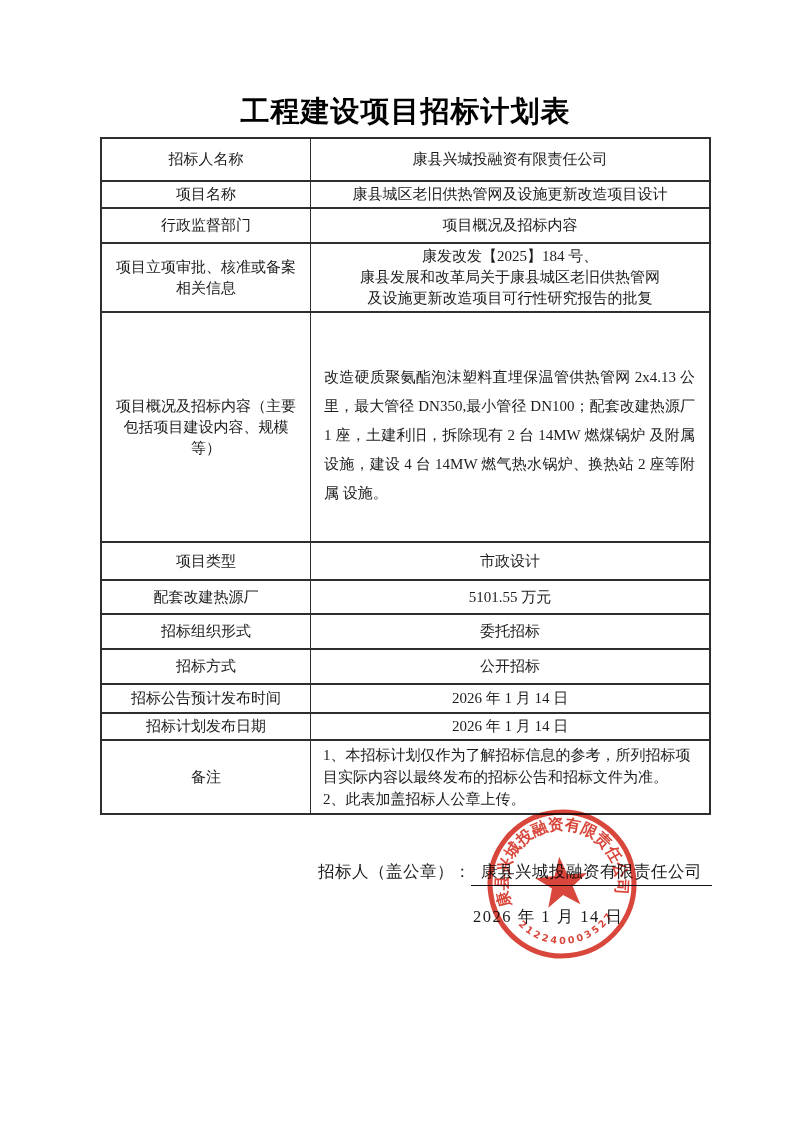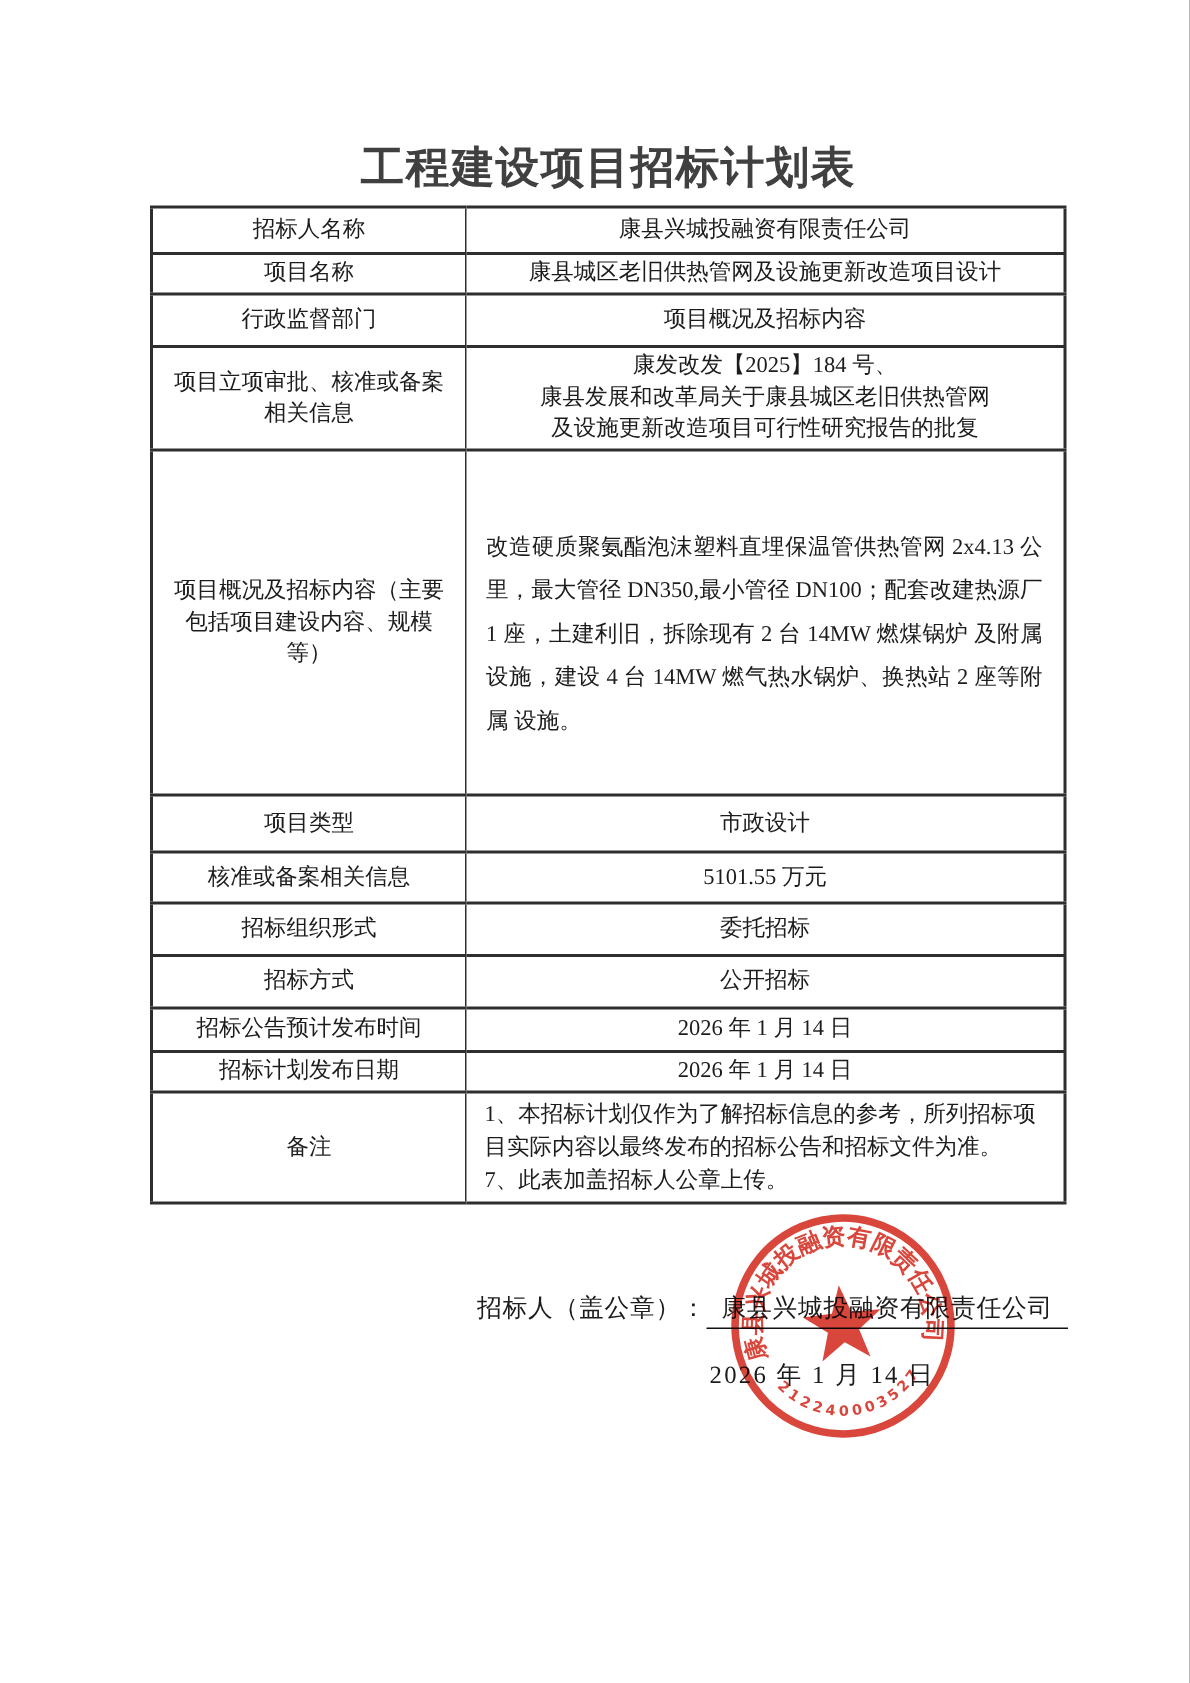--- a/index.html
+++ b/index.html
@@ -9,21 +9,21 @@
     margin:0 auto;
     background:#ffffff;
     font-family:"Liberation Serif","DejaVu Serif",serif;
     color:#1c1c1c;
     overflow:hidden;
   }
   .doc-title {
     position:absolute; top:92px; left:100px; width:611px;
     text-align:center;
     font-size:29px; font-weight:bold; letter-spacing:1px;
-    color:#404040;
+    color:#000000;
   }
   table.doc {
     position:absolute; top:137px; left:100px;
     width:611px;
     border-collapse:collapse; table-layout:fixed;
     border:2px solid #2e2e2e;
   }
   table.doc td {
     border:1px solid #2e2e2e;
     border-top-width:2px; border-bottom-width:2px;
@@ -74,21 +74,21 @@
 </style>
 </head>
 <body>
 
 <div class="page">
 
   <div class="doc-title">工程建设项目招标计划表</div>
 
   <table class="doc">
     <tbody>
-      <tr style="height:31px;">
+      <tr style="height:43px;">
         <td class="cell-label">招标人名称</td>
         <td class="cell-value">康县兴城投融资有限责任公司</td>
       </tr>
       <tr style="height:25px;">
         <td class="cell-label">项目名称</td>
         <td class="cell-value">康县城区老旧供热管网及设施更新改造项目设计</td>
       </tr>
       <tr style="height:35px;">
         <td class="cell-label">行政监督部门</td>
         <td class="cell-value">项目概况及招标内容</td>
@@ -101,21 +101,21 @@
       </tr>
       <tr class="r-overview" style="height:230px;">
         <td class="cell-label">项目概况及招标内容（主要包括项目建设内容、规模等）</td>
         <td class="cell-value">改造硬质聚氨酯泡沫塑料直埋保温管供热管网 2x4.13 公里，最大管径 DN350,最小管径 DN100；配套改建热源厂 1 座，土建利旧，拆除现有 2 台 14MW 燃煤锅炉 及附属设施，建设 4 台 14MW 燃气热水锅炉、换热站 2 座等附属 设施。</td>
       </tr>
       <tr style="height:38px;">
         <td class="cell-label">项目类型</td>
         <td class="cell-value">市政设计</td>
       </tr>
       <tr style="height:34px;">
-        <td class="cell-label">核准或备案相关信息</td>
+        <td class="cell-label">配套改建热源厂</td>
         <td class="cell-value">5101.55 万元</td>
       </tr>
       <tr style="height:35px;">
         <td class="cell-label">招标组织形式</td>
         <td class="cell-value">委托招标</td>
       </tr>
       <tr style="height:35px;">
         <td class="cell-label">招标方式</td>
         <td class="cell-value">公开招标</td>
       </tr>
@@ -123,21 +123,21 @@
         <td class="cell-label">招标公告预计发布时间</td>
         <td class="cell-value">2026 年 1 月 14 日</td>
       </tr>
       <tr style="height:27px;">
         <td class="cell-label">招标计划发布日期</td>
         <td class="cell-value">2026 年 1 月 14 日</td>
       </tr>
       <tr class="r-remarks" style="height:66px;">
         <td class="cell-label">备注</td>
         <td class="cell-value align-left pre">1、本招标计划仅作为了解招标信息的参考，所列招标项目实际内容以最终发布的招标公告和招标文件为准。
-7、此表加盖招标人公章上传。</td>
+2、此表加盖招标人公章上传。</td>
       </tr>
     </tbody>
   </table>
 
   <div class="sign-row"><span>招标人（盖公章）：</span><span class="sign-name">康县兴城投融资有限责任公司</span></div>
 
   <div class="sign-date">2026 年 1 月 14 日</div>
 
   <svg class="seal" viewBox="0 0 150 150" xmlns="http://www.w3.org/2000/svg">
     <circle cx="75" cy="75" r="71" fill="none" stroke="#d6362a" stroke-width="5"></circle>

